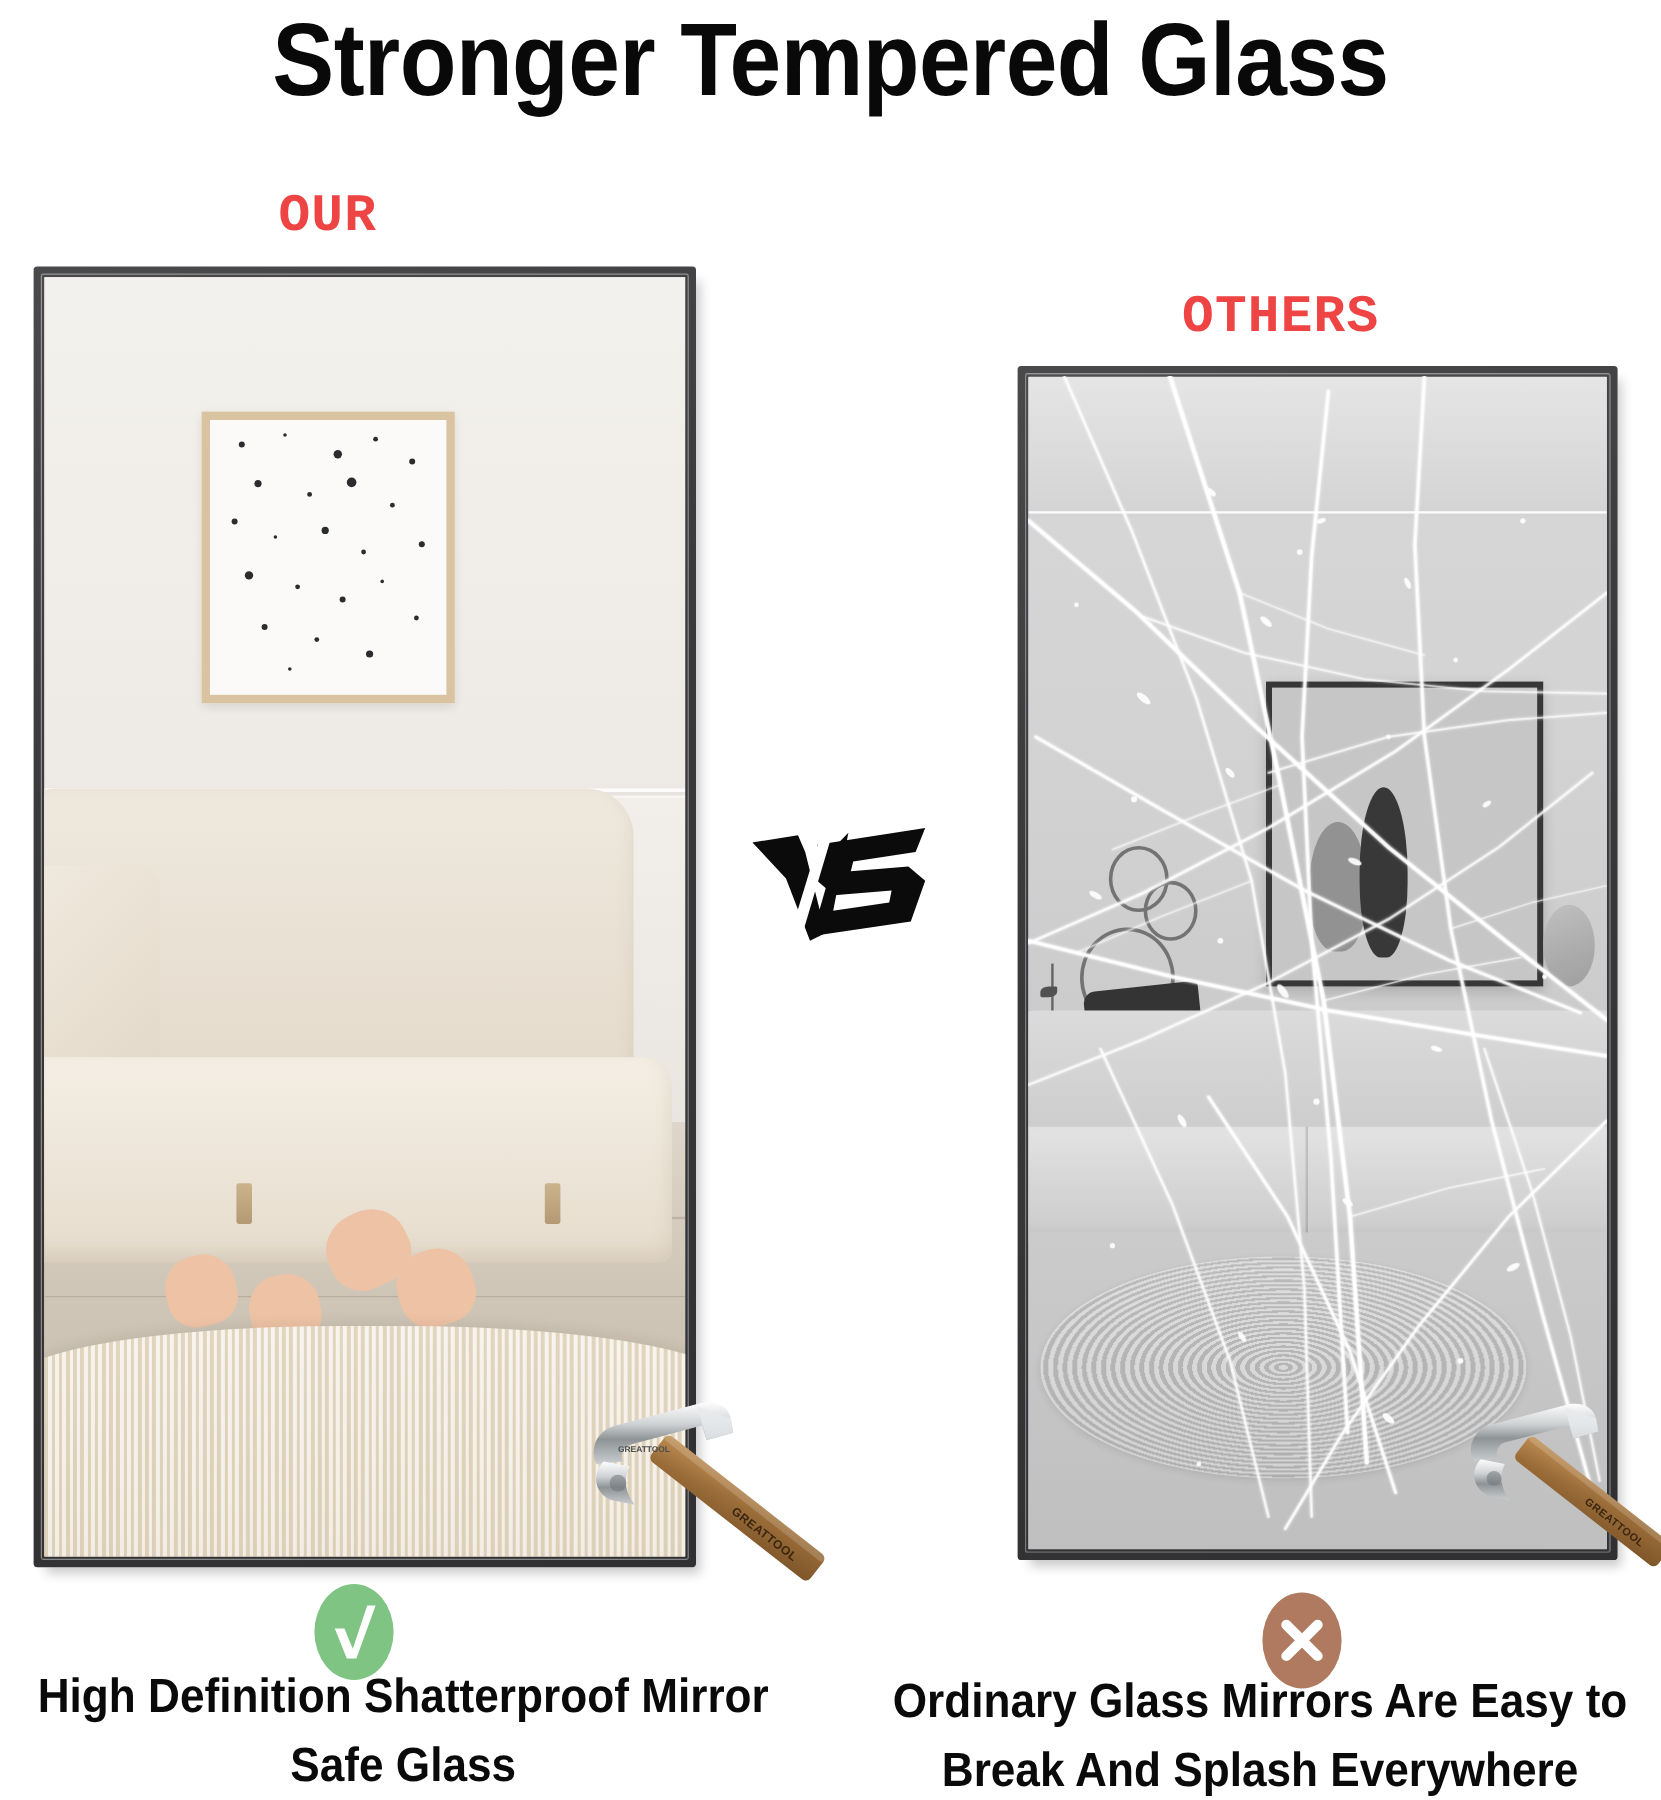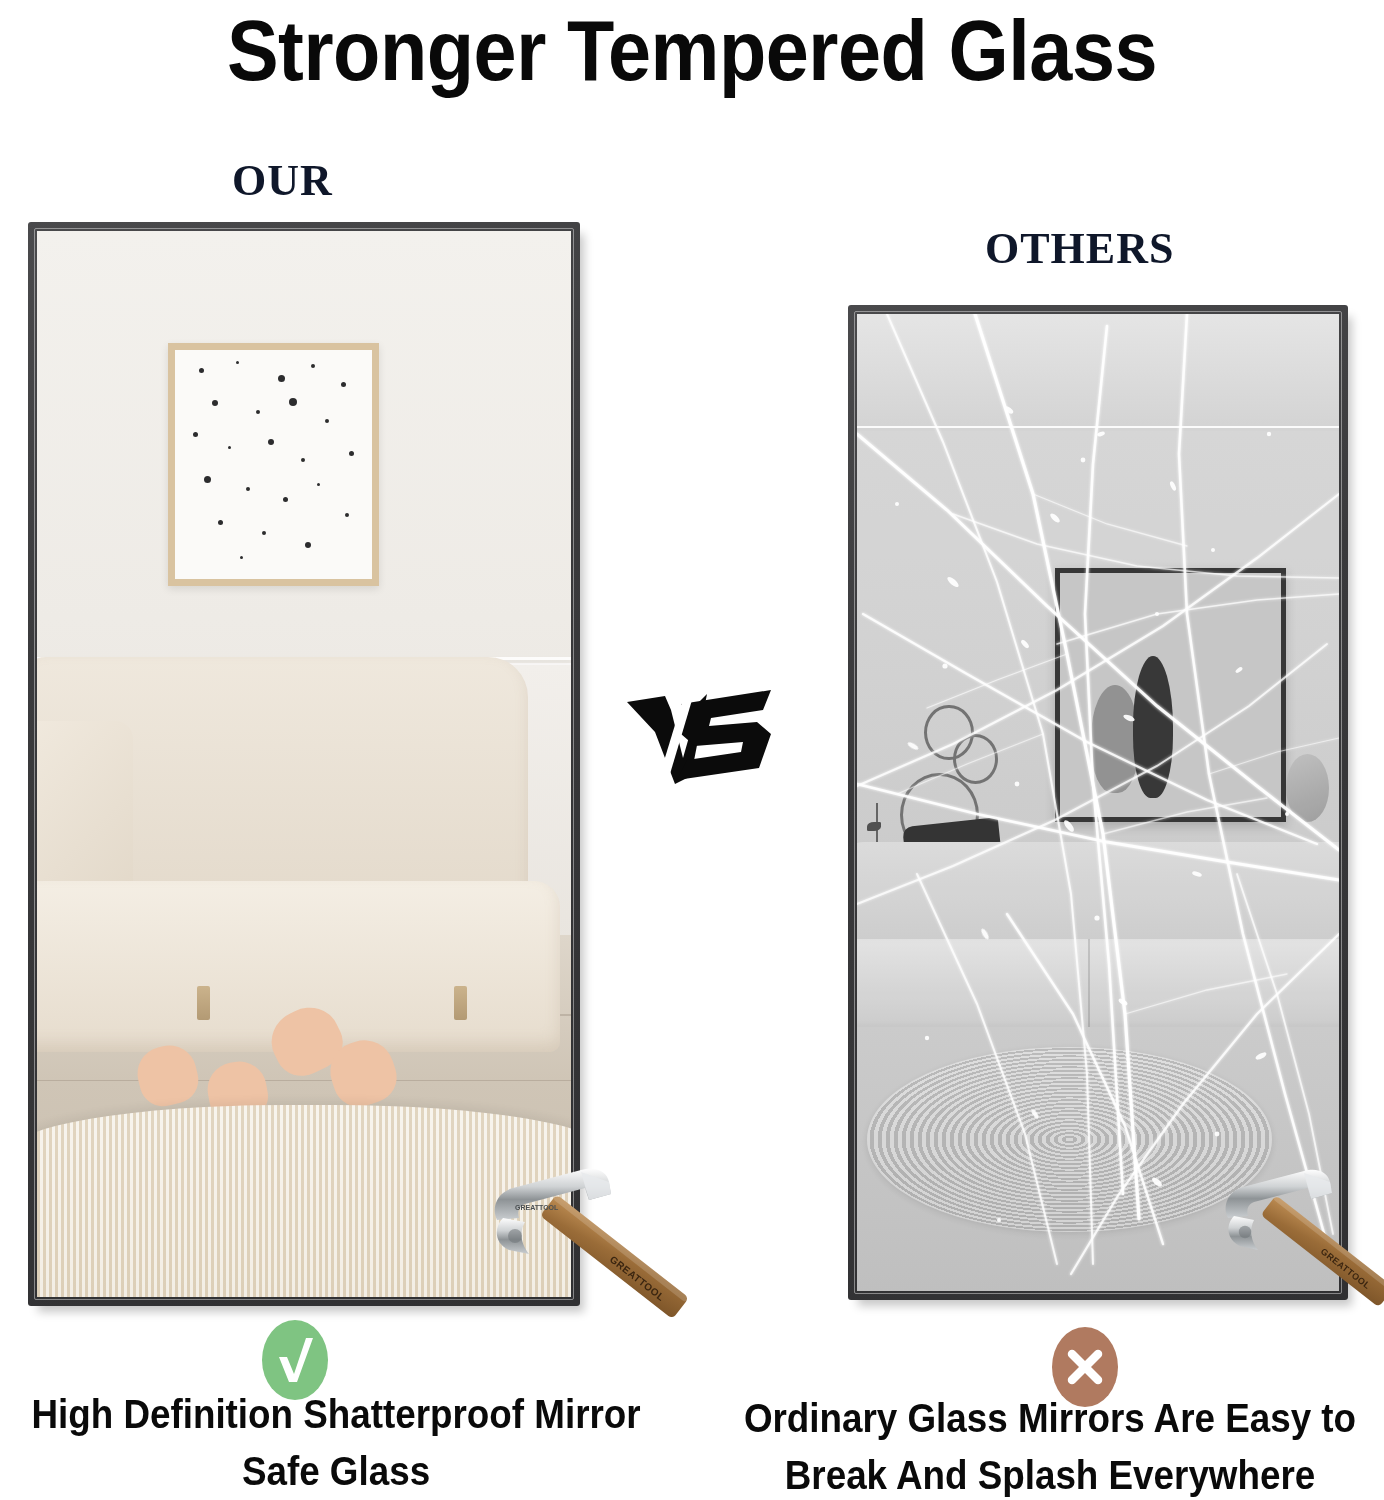--- a/index.html
+++ b/index.html
@@ -30,30 +30,30 @@
     letter-spacing: -0.5px;
     color: #090909;
     transform: scaleX(0.90);
     transform-origin: 50% 0;
     white-space: nowrap;
   }
 
   
   .col-label {
     position: absolute;
-    font-family: Liberation Serif, serif;
+    font-family: Liberation Mono, monospace;
     font-weight: bold;
     font-size: 44px;
     line-height: 50px;
-    color: #0f172a;
+    color: #ef4444;
     white-space: nowrap;
     text-align: right;
   }
   .col-label.our    { left: 232px; top: 156px; letter-spacing: 1px; }
-  .col-label.others { left: 985px; top: 224px; letter-spacing: 1px; }
+  .col-label.others { left: 985px; top: 240px; letter-spacing: 1px; }
 
   
   .mirror {
     position: absolute;
     box-sizing: border-box;
     background: linear-gradient(160deg, #4a4a4c 0%, #3a3a3c 35%, #303032 100%);
     padding: 9px;
     border-radius: 3px;
     box-shadow: 7px 9px 9px -3px rgba(0,0,0,0.22);
   }

